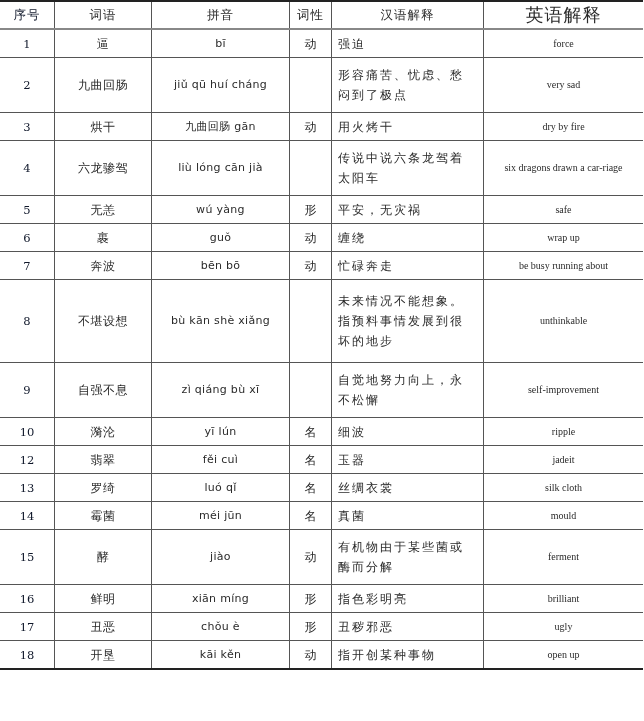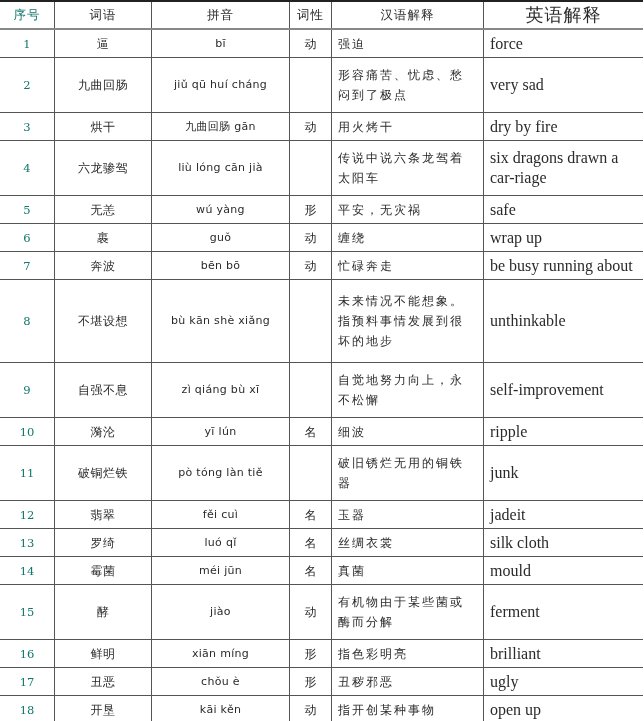--- a/index.html
+++ b/index.html
@@ -18,26 +18,26 @@
     padding: 0 6px;
     vertical-align: middle;
     line-height: 20px;
     font-weight: normal;
   }
   table.vocab tr:first-child th { border-top: 2px solid #222; }
   table.vocab tr:last-child td { border-bottom: 2px solid #222; }
   table.vocab tr > *:first-child { border-left: none; }
   table.vocab tr > *:last-child { border-right: none; }
   table.vocab thead th { height: 26px; text-align:center; font-size:12.5px; letter-spacing:1px; border-bottom: 2px solid #888; }
-  .c-no { width: 42px; text-align:center; font-size:11.5px; color:#0f766e; }
+  .c-no { width: 42px; text-align:center; font-size:11.5px; color:#0f172a; }
   .c-word { width: 84px; text-align:center; letter-spacing:0.5px; }
   .c-pin { width: 125px; text-align:center; font-family: "DejaVu Sans", "Liberation Sans", sans-serif; font-size:11px; letter-spacing:0.3px; }
   .c-pos { width: 29px; text-align:center; }
   .c-zh { width: 139px; text-align:left; letter-spacing:2px; }
-  .c-en { text-align:left; font-family: "Liberation Serif", "DejaVu Serif", serif; font-size:16px; }
+  .c-en { text-align:center; font-family: "Liberation Serif", "DejaVu Serif", serif; font-size:10px; }
   tr.h1 td { height: 27px; }
   tr.h2 td { height: 54px; }
   tr.h3 td { height: 82px; }
 </style>
 </head>
 <body>
 
 <table class="vocab">
   <thead>
     <tr>
@@ -123,28 +123,20 @@
     <td class="c-en">self-improvement</td>
   </tr>
       <tr class="h1">
     <td class="c-no">10</td>
     <td class="c-word">漪沦</td>
     <td class="c-pin">yī lún</td>
     <td class="c-pos">名</td>
     <td class="c-zh">细波</td>
     <td class="c-en">ripple</td>
   </tr>
-      <tr class="h2">
-    <td class="c-no">11</td>
-    <td class="c-word">破铜烂铁</td>
-    <td class="c-pin">pò tóng làn tiě</td>
-    <td class="c-pos"></td>
-    <td class="c-zh">破旧锈烂无用的铜铁器</td>
-    <td class="c-en">junk</td>
-  </tr>
       <tr class="h1">
     <td class="c-no">12</td>
     <td class="c-word">翡翠</td>
     <td class="c-pin">fěi cuì</td>
     <td class="c-pos">名</td>
     <td class="c-zh">玉器</td>
     <td class="c-en">jadeit</td>
   </tr>
       <tr class="h1">
     <td class="c-no">13</td>

